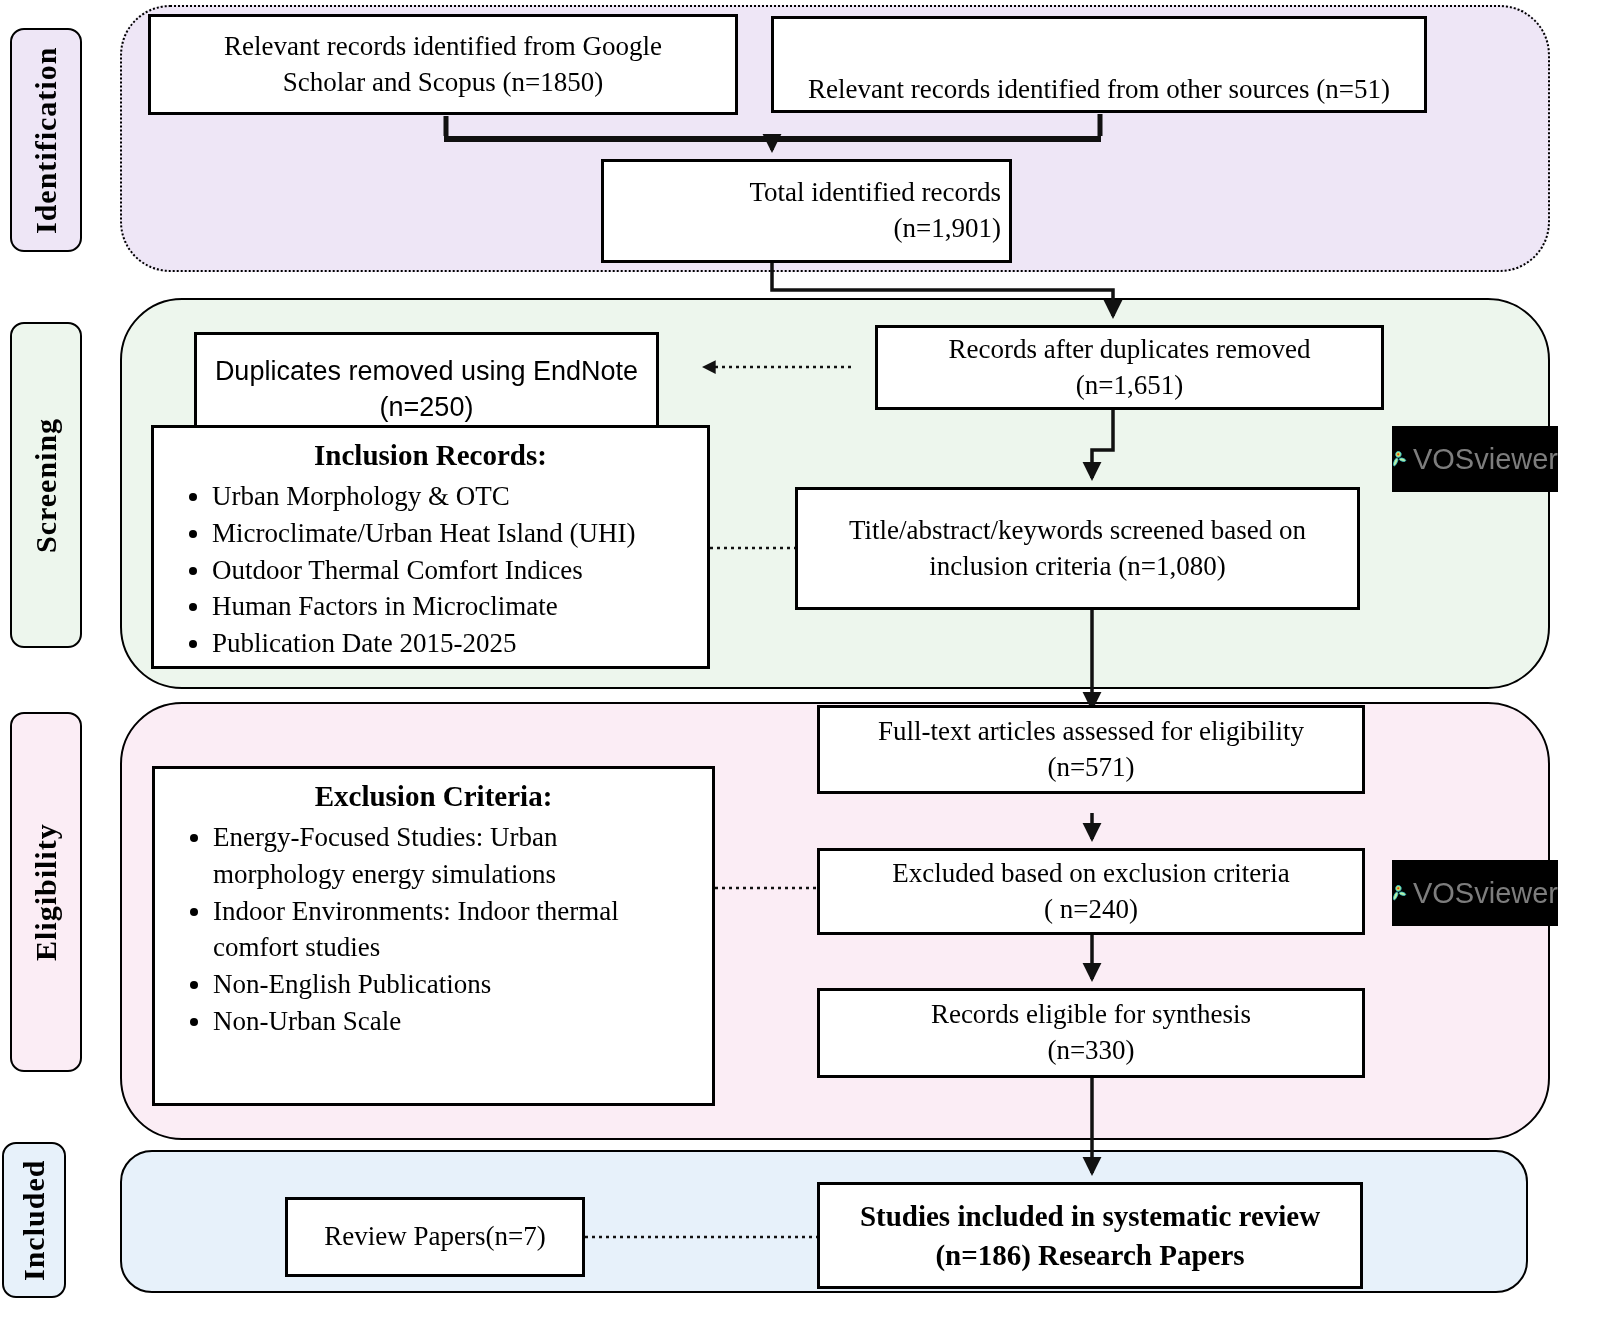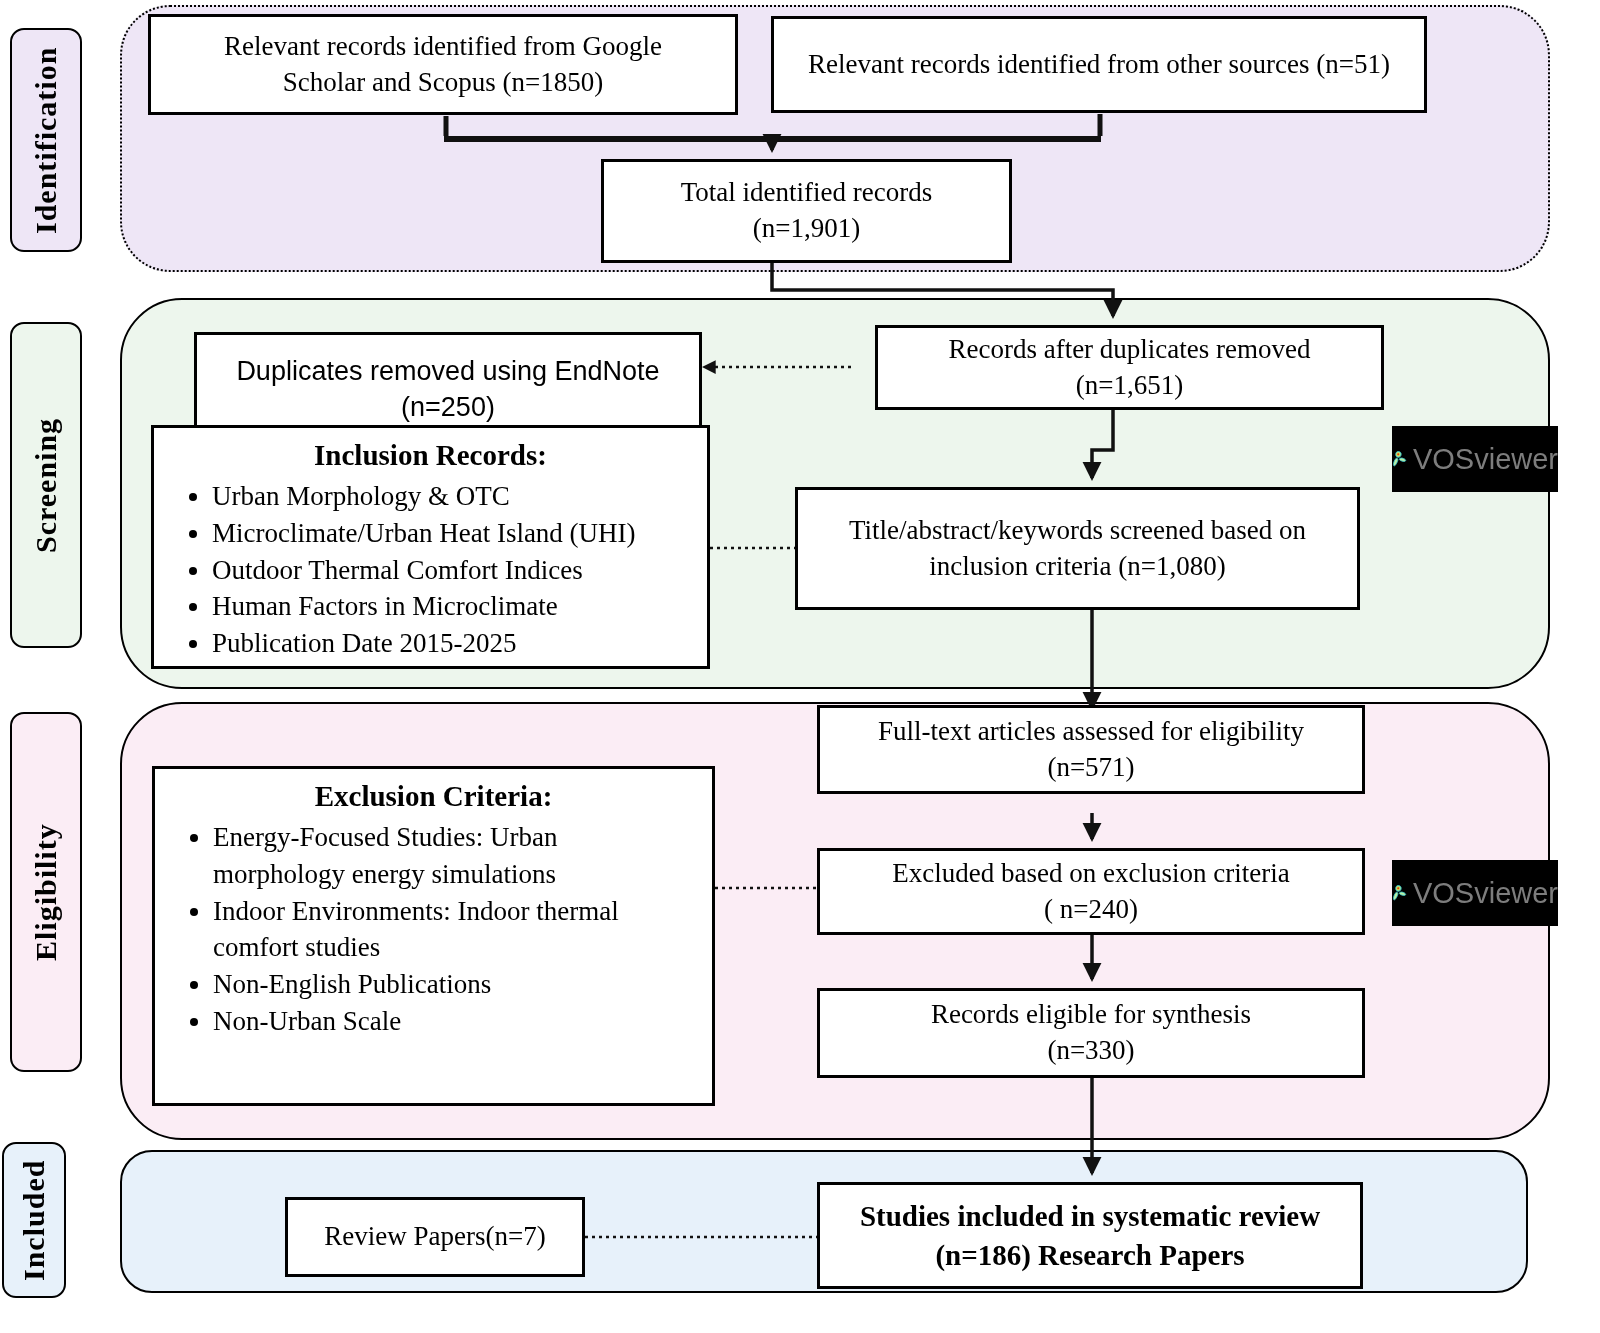--- a/index.html
+++ b/index.html
@@ -40,23 +40,23 @@
   .node{
     position:absolute;box-sizing:border-box;background:var(--box-bg);border:3px solid #000;
     display:flex;flex-direction:column;align-items:center;justify-content:center;
     text-align:center;font-size:27px;line-height:1.32;padding:2px 8px;z-index:10;
   }
   .node .ln{display:block;}
   .sans{font-family:"Liberation Sans","DejaVu Sans",sans-serif;font-size:27px;}
   .bold{font-weight:bold;}
 
   .n-scholar{left:148px;top:14px;width:590px;height:101px;}
-  .n-other{left:771px;top:16px;width:656px;height:97px;}
-  .n-total{left:601px;top:159px;width:411px;height:104px;}
-  .n-duplicates{left:194px;top:332px;width:508px;height:116px;}
+  .n-other{left:771px;top:16px;width:656px;height:97px;justify-content:flex-end;}
+  .n-total{left:601px;top:159px;width:411px;height:104px;align-items:flex-end;}
+  .n-duplicates{left:194px;top:332px;width:465px;height:116px;}
   .n-afterdup{left:851px;top:325px;width:509px;height:85px;margin-left:24px;}
   .n-inclusion{left:151px;top:425px;width:559px;height:244px;justify-content:flex-start;padding:8px 14px;}
   .n-titlescreen{left:795px;top:487px;width:565px;height:123px;}
   .n-exclusion{left:152px;top:766px;width:563px;height:340px;justify-content:flex-start;padding:8px 14px;}
   .n-fulltext{left:817px;top:705px;width:548px;height:89px;}
   .n-excluded{left:817px;top:848px;width:548px;height:87px;}
   .n-eligible{left:817px;top:988px;width:548px;height:90px;}
   .n-review{left:285px;top:1197px;width:300px;height:80px;}
   .n-studies{left:817px;top:1182px;width:546px;height:107px;font-size:29px;}
 

